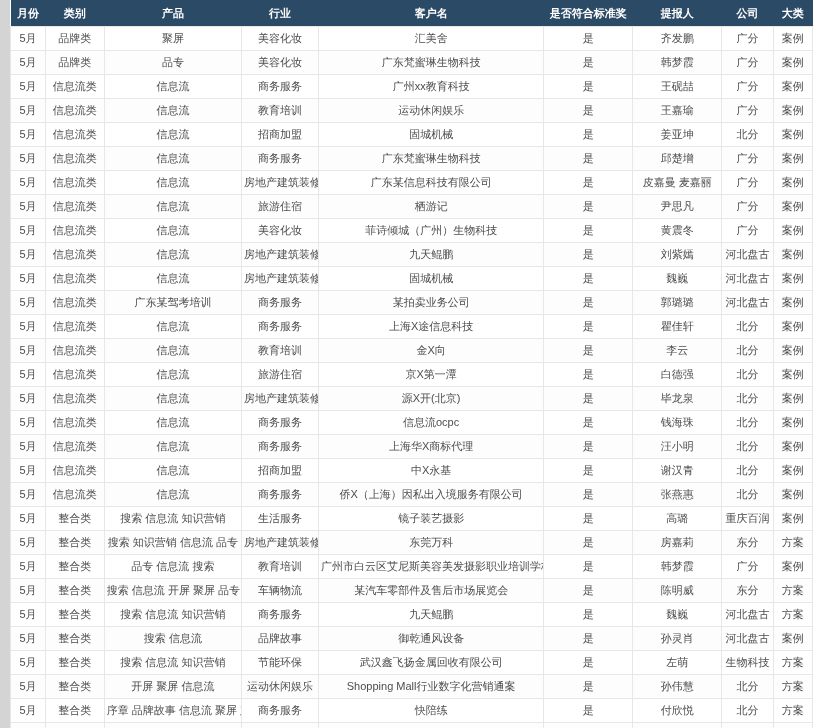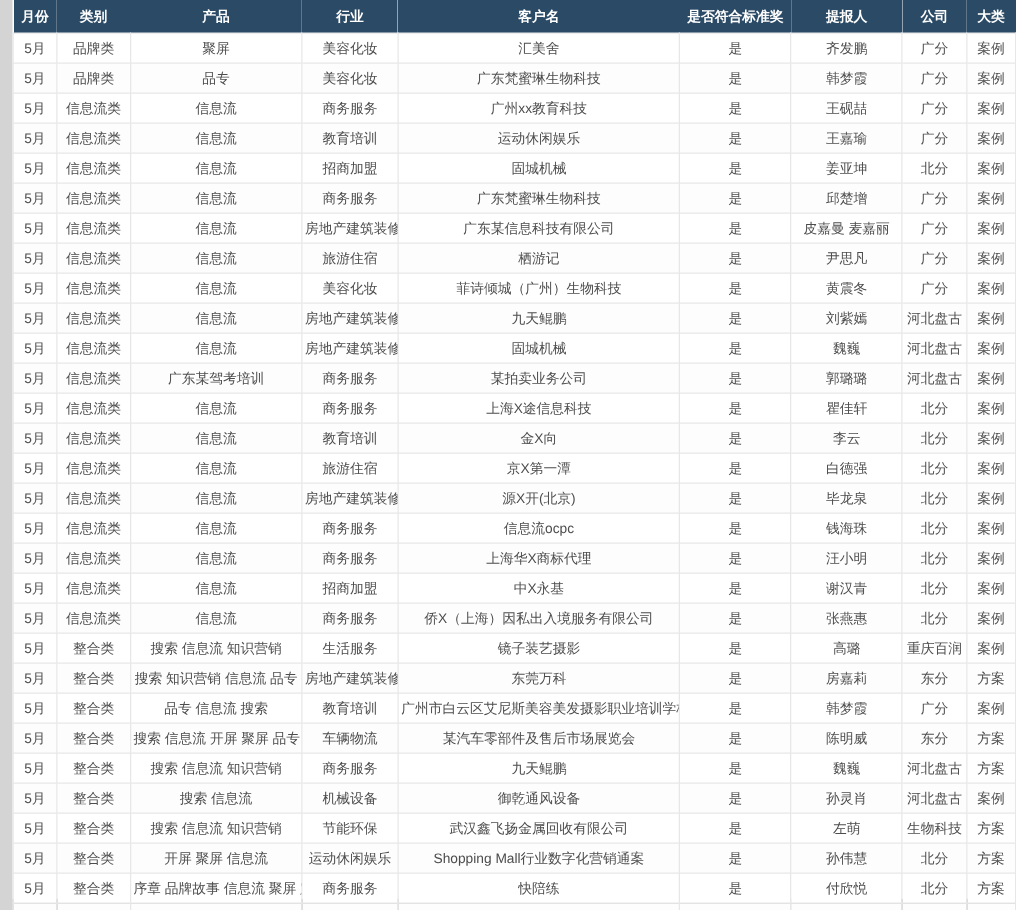--- a/index.html
+++ b/index.html
@@ -349,21 +349,21 @@
             <td>九天鲲鹏</td>
             <td>是</td>
             <td>魏巍</td>
             <td>河北盘古</td>
             <td>方案</td>
           </tr>
           <tr>
             <td>5月</td>
             <td>整合类</td>
             <td>搜索 信息流</td>
-            <td>机械设备</td>
+            <td>品牌故事</td>
             <td>御乾通风设备</td>
             <td>是</td>
             <td>孙灵肖</td>
             <td>河北盘古</td>
             <td>案例</td>
           </tr>
           <tr>
             <td>5月</td>
             <td>整合类</td>
             <td>搜索 信息流 知识营销</td>

